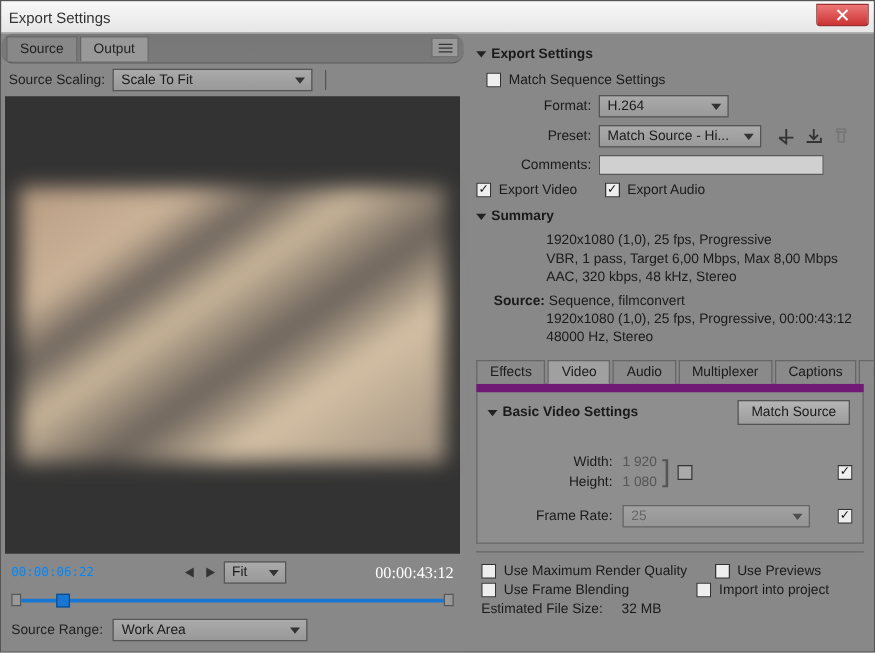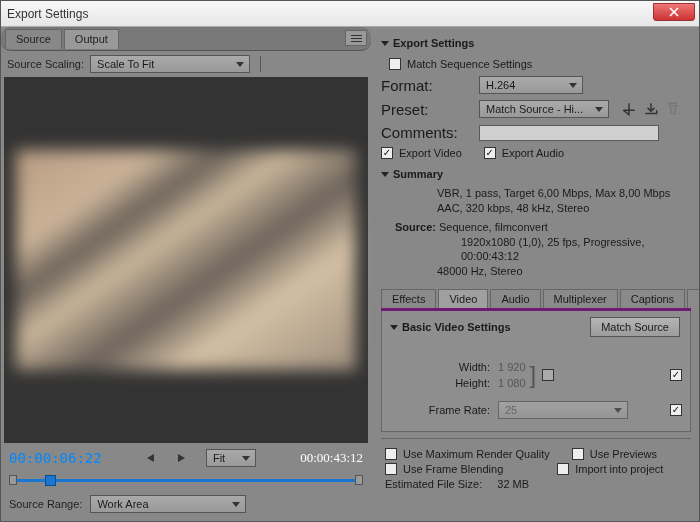--- a/index.html
+++ b/index.html
@@ -19,44 +19,44 @@
 .hamburger { display: flex; flex-direction: column; gap: 2px; }
 .hamburger span { display: block; width: 11px; height: 1px; background: #333; }
 .toolbar { display: flex; align-items: center; background: #888; padding: 4px 6px; gap: 6px; }
 .label { font-size: 11px; color: #222; }
 .dropdown { background: linear-gradient(#aaa,#999); border: 1px solid #555; height: 18px; display: inline-flex; align-items: center; padding: 0 6px; position: relative; }
 .dropdown::after { content: ""; position: absolute; right: 5px; top: 6px; border: 4px solid transparent; border-top: 5px solid #333; }
 .preview { flex: 1; background: #333; margin: 0 3px; position: relative; display: flex; align-items: center; justify-content: center; }
 .preview-img { width: 340px; height: 220px; background: linear-gradient(145deg,#b89c82 0%,#cbb398 22%,#6b625a 32%,#cbb79b 42%,#6b625a 58%,#d4c0a4 72%,#9e8f7e 100%); filter: blur(8px); }
 .timeline { padding: 6px 8px 8px; background: #888; }
 .tc-row { display: flex; align-items: center; justify-content: space-between; }
-.tc-left { color: #08f; font-family: Consolas, monospace; font-size: 14px; text-align: right; }
+.tc-left { color: #08f; font-family: Consolas, monospace; font-size: 10px; text-align: right; }
 .tc-right { color: #ffffff; font-family: Liberation Serif, serif; font-size: 13px; }
-.tc-mid { display: flex; gap: 20px; align-items: center; }
+.tc-mid { display: flex; gap: 6px; align-items: center; }
 .tri { width: 10px; height: 10px; display: inline-block; }
 .track { margin-top: 6px; height: 14px; position: relative; }
 .track .bar { position: absolute; left: 4px; right: 4px; top: 6px; height: 3px; background: #1976d2; border-radius: 2px; }
 .track .caps { position: absolute; top: 2px; width: 8px; height: 10px; background: #999; border: 1px solid #555; }
 .track .capL { left: 0; }
 .track .capR { right: 0; }
 .track .head { position: absolute; left: 36px; top: 2px; width: 11px; height: 11px; background: #1976d2; border: 1px solid #0b4d8b; }
 .src-range { display: flex; align-items: center; gap: 8px; margin-top: 8px; }
 .section-head { display: flex; align-items: center; gap: 4px; font-weight: bold; font-size: 11px; margin: 4px 0 6px; }
 .disclose { width: 0; height: 0; border-top: 5px solid #222; border-left: 4px solid transparent; border-right: 4px solid transparent; display: inline-block; }
 .row { display: flex; align-items: center; margin: 3px 0; gap: 6px; }
-.row .lbl { width: 92px; font-size: 15px; }
+.row .lbl { width: 92px; text-align: right; font-size: 11px; }
 .chk { width: 12px; height: 12px; border: 1px solid #333; background: #eee; display: inline-flex; align-items: center; justify-content: center; font-size: 9px; }
 .chk.checked::before { content: "✓"; color: #111; font-size: 10px; line-height: 1; }
 .txtinput { background: #d0d0d0; border: 1px solid #5a5a5a; height: 16px; }
 .link { color: #0b4a8f; text-decoration: underline; }
 .icons { display: flex; gap: 6px; margin-left: 6px; }
 .iconbtn { width: 16px; height: 16px; display: flex; align-items: center; justify-content: center; }
 .summary { font-size: 10px; line-height: 1.35; margin-left: 14px; }
 .summary .sumlbl { font-weight: bold; }
-.midtabs { display: flex; gap: 2px; margin: 10px 0 0; border-bottom: 3px solid #701a75; }
+.midtabs { display: flex; gap: 2px; margin: 10px 0 0; border-bottom: 7px solid #701a75; }
 .midtab { padding: 3px 10px; border: 1px solid #666; border-bottom: none; background: #8a8a8a; font-size: 11px; }
 .midtab.active { background: #a0a0a0; }
 .basic { border: 1px solid #666; border-top: none; padding: 6px 8px 8px; background: #8e8e8e; position: relative; }
 .matchsrc { position: absolute; right: 10px; top: 6px; }
 .btn { background: linear-gradient(#b5b5b5,#9c9c9c); border: 1px solid #555; padding: 2px 10px; height: 20px; display: inline-flex; align-items: center; font-size: 11px; }
 .field-row { display: flex; align-items: center; gap: 8px; margin: 4px 0; }
 .field-row .flbl { width: 100px; text-align: right; }
 .dim-val { color: #2b5ea8; }
 .bracket { font-size: 24px; color: #555; margin-left: 4px; line-height: 0.8; }
 .bottom { margin-top: 6px; padding: 6px 4px 0; border-top: 1px solid #666; }
@@ -184,24 +184,25 @@
         <span style="width:10px"></span>
         <span class="chk checked"></span>
         <span>Export Audio</span>
       </div>
 
       <div class="section-head" style="margin-top:6px">
         <span class="disclose"></span>
         <span>Summary</span>
       </div>
       <div class="summary">
+        <div style="margin-left:42px">1920x1080 (1,0), 25 fps, Progressive</div>
         <div style="margin-left:42px">VBR, 1 pass, Target 6,00 Mbps, Max 8,00 Mbps</div>
         <div style="margin-left:42px">AAC, 320 kbps, 48 kHz, Stereo</div>
         <div style="margin-top:4px"><span class="sumlbl">Source:</span> <span>Sequence, filmconvert</span></div>
-        <div style="margin-left:66px">1920x1080 (1,0), 25 fps, Progressive, 00:00:43:12</div>
+        <div style="margin-left:42px">1920x1080 (1,0), 25 fps, Progressive, 00:00:43:12</div>
         <div style="margin-left:42px">48000 Hz, Stereo</div>
       </div>
 
       <div class="midtabs">
         <div class="midtab">Effects</div>
         <div class="midtab active">Video</div>
         <div class="midtab">Audio</div>
         <div class="midtab">Multiplexer</div>
         <div class="midtab">Captions</div>
         <div class="midtab">FTP</div>
@@ -226,21 +227,21 @@
               </div>
           </div>
           <span class="bracket">]</span>
           <span class="chk" style="margin-left:6px;background:#aaa"></span>
           <div style="flex:1"></div>
           <span class="chk checked"></span>
         </div>
 
         <div class="field-row" style="margin-top:8px">
           <span class="flbl">Frame Rate:</span>
-          <div class="dropdown" style="width:130px;opacity:.7">
+          <div class="dropdown" style="width:150px;opacity:.7">
               <span class="grey">25</span>
             </div>
           <div style="flex:1"></div>
           <span class="chk checked"></span>
         </div>
       </div>
 
       <div class="bottom">
         <div class="row">
           <span class="chk"></span>

